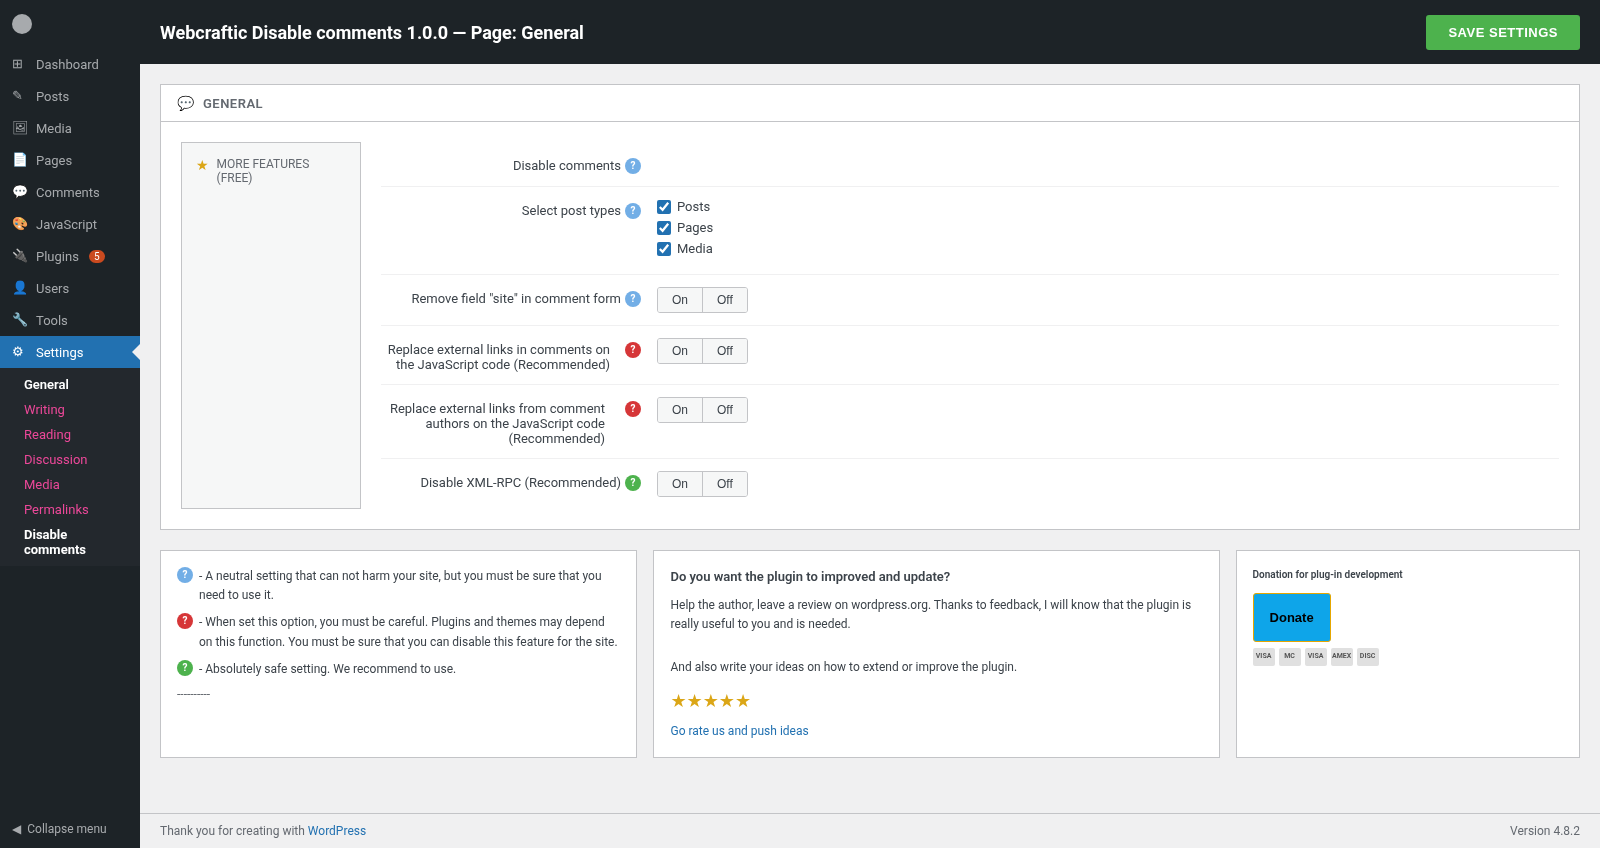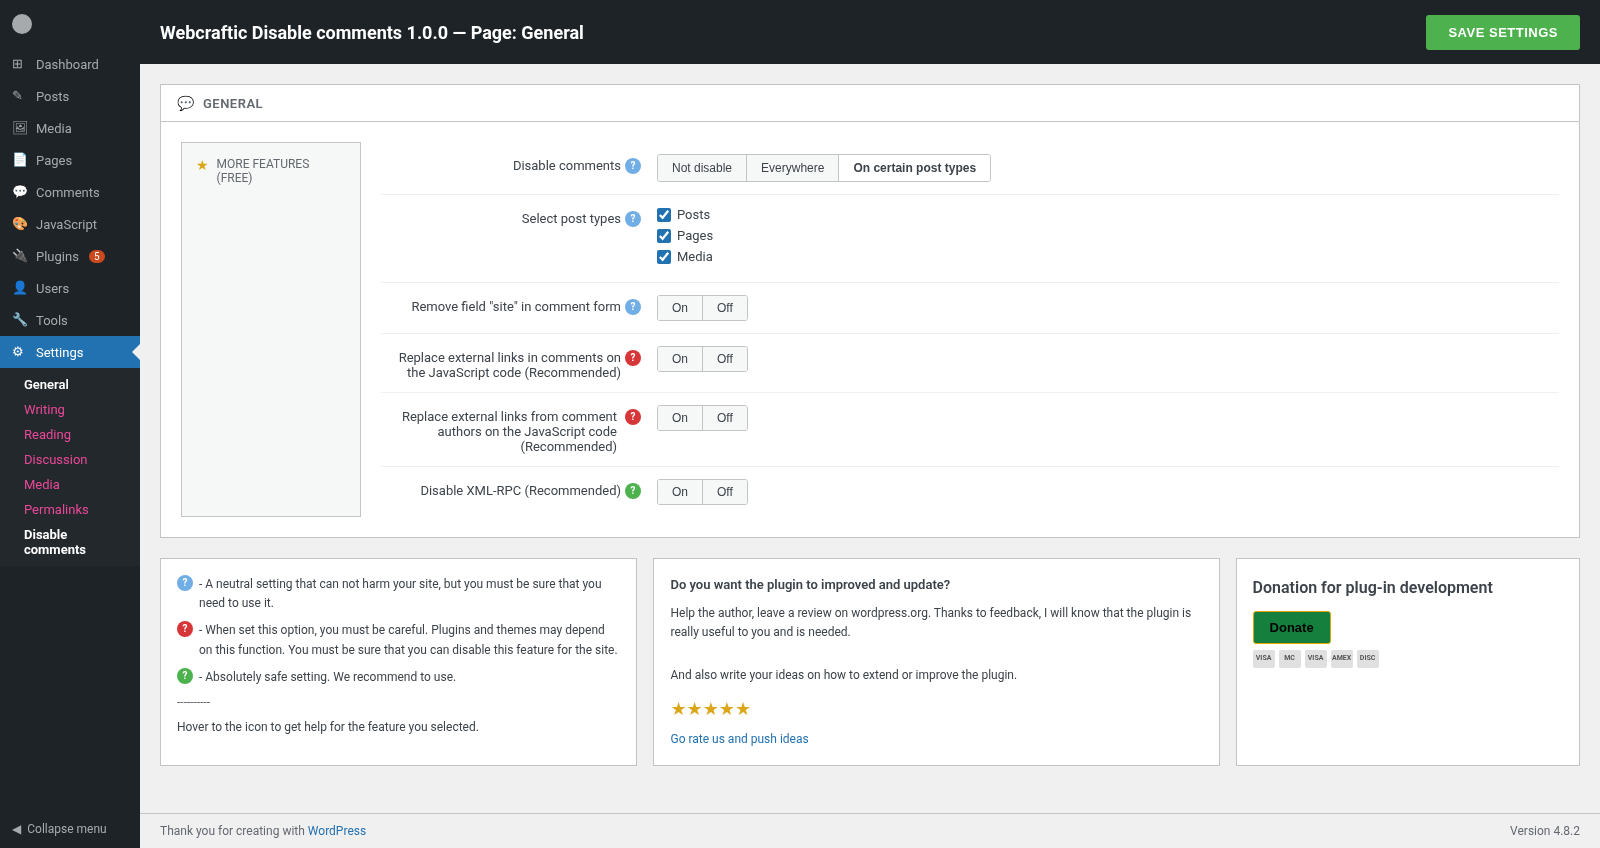--- a/index.html
+++ b/index.html
@@ -285,23 +285,23 @@
       font-size: 12px;
       color: #3c434a;
       line-height: 1.6;
     }
     .bottom-panel:first-child { flex: 1; }
     .bottom-panel:nth-child(2) { flex: 1.2; }
     .bottom-panel:last-child { flex: 0.7; }
 
     .stars { color: #dba617; font-size: 18px; }
     .donate-btn {
-      background: #15803d;
+      background: #0ea5e9;
       border: 1px solid #e5a600;
-      padding: 8px 16px;
+      padding: 16px 16px;
       cursor: pointer;
       font-size: 13px;
       font-weight: 700;
       border-radius: 3px;
       display: inline-block;
     }
     .donate-cards {
       display: flex;
       gap: 4px;
       margin-top: 6px;
@@ -426,25 +426,20 @@
         </div>
 
         <div class="settings-form">
 
           <div class="form-row">
             <div class="form-label">
               <span>Disable comments</span>
               <span class="help-icon">?</span>
             </div>
             <div class="form-control">
-              <div class="btn-group">
-                <button class="btn-group-btn">Not disable</button>
-                <button class="btn-group-btn">Everywhere</button>
-                <button class="btn-group-btn active">On certain post types</button>
-              </div>
             </div>
           </div>
 
           <div class="form-row">
             <div class="form-label">
               <span>Select post types</span>
               <span class="help-icon">?</span>
             </div>
             <div class="form-control">
               <div class="checkbox-item">
@@ -470,36 +465,36 @@
             <div class="form-control">
               <div class="toggle-group">
                 <button class="toggle-btn">On</button>
                 <button class="toggle-btn">Off</button>
               </div>
             </div>
           </div>
 
           <div class="form-row">
             <div class="form-label" style="text-align:right; flex-direction:column; align-items:flex-end;">
-              <div style="display:flex; align-items:flex-start; gap:4px; justify-content:flex-end;">
+              <div style="display:flex; align-items:flex-start; gap:15px; justify-content:flex-end;">
                 <span>Replace external links in comments on the JavaScript code (Recommended)</span>
                 <span class="help-icon warning">?</span>
               </div>
             </div>
             <div class="form-control">
               <div class="toggle-group">
                 <button class="toggle-btn">On</button>
                 <button class="toggle-btn">Off</button>
               </div>
             </div>
           </div>
 
           <div class="form-row">
             <div class="form-label" style="text-align:right; flex-direction:column; align-items:flex-end;">
-              <div style="display:flex; align-items:flex-start; gap:8px; justify-content:flex-end;">
+              <div style="display:flex; align-items:flex-start; gap:20px; justify-content:flex-end;">
                 <span>Replace external links from comment authors on the JavaScript code (Recommended)</span>
                 <span class="help-icon warning">?</span>
               </div>
             </div>
             <div class="form-control">
               <div class="toggle-group">
                 <button class="toggle-btn">On</button>
                 <button class="toggle-btn">Off</button>
               </div>
             </div>
@@ -531,35 +526,34 @@
         </div>
         <div class="legend-line" style="margin-top:8px;">
           <span class="help-icon warning" style="flex-shrink:0;">?</span>
           <span>- When set this option, you must be careful. Plugins and themes may depend on this function. You must be sure that you can disable this feature for the site.</span>
         </div>
         <div class="legend-line" style="margin-top:8px;">
           <span class="help-icon safe" style="flex-shrink:0;">?</span>
           <span>- Absolutely safe setting. We recommend to use.</span>
         </div>
         <div class="dashes">----------</div>
-        <div>Hover to the icon to get help for the feature you selected.</div>
       </div>
 
       <div class="bottom-panel">
         <div style="font-size:13px; font-weight:600; margin-bottom:8px;">Do you want the plugin to improved and update?</div>
         <div style="margin-bottom:8px;">Help the author, leave a review on wordpress.org. Thanks to feedback, I will know that the plugin is really useful to you and is needed.</div>
         <div style="margin-bottom:10px;margin-top:24px;">And also write your ideas on how to extend or improve the plugin.</div>
         <div class="stars">★★★★★</div>
         <div style="margin-top:6px;">
           <a href="#" style="color:#2271b1; text-decoration:none; font-size:12px;">Go rate us and push ideas</a>
         </div>
       </div>
 
       <div class="bottom-panel">
-        <div style="font-size:16px; font-weight:600; margin-bottom:10px;">Donation for plug-in development</div>
+        <div style="font-size:10px; font-weight:600; margin-bottom:10px;">Donation for plug-in development</div>
         <button class="donate-btn">Donate</button>
         <div class="donate-cards">
           <div class="card-icon">VISA</div>
           <div class="card-icon">MC</div>
           <div class="card-icon">VISA</div>
           <div class="card-icon">AMEX</div>
           <div class="card-icon">DISC</div>
         </div>
       </div>
 

